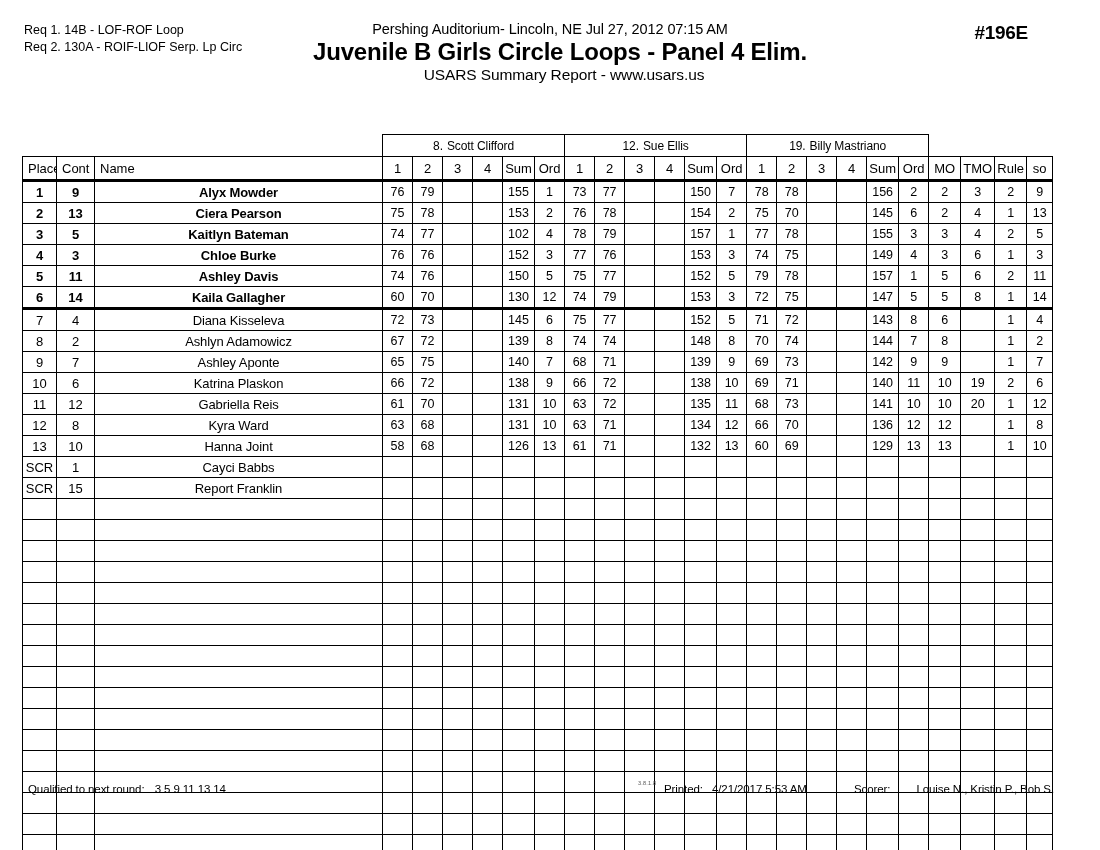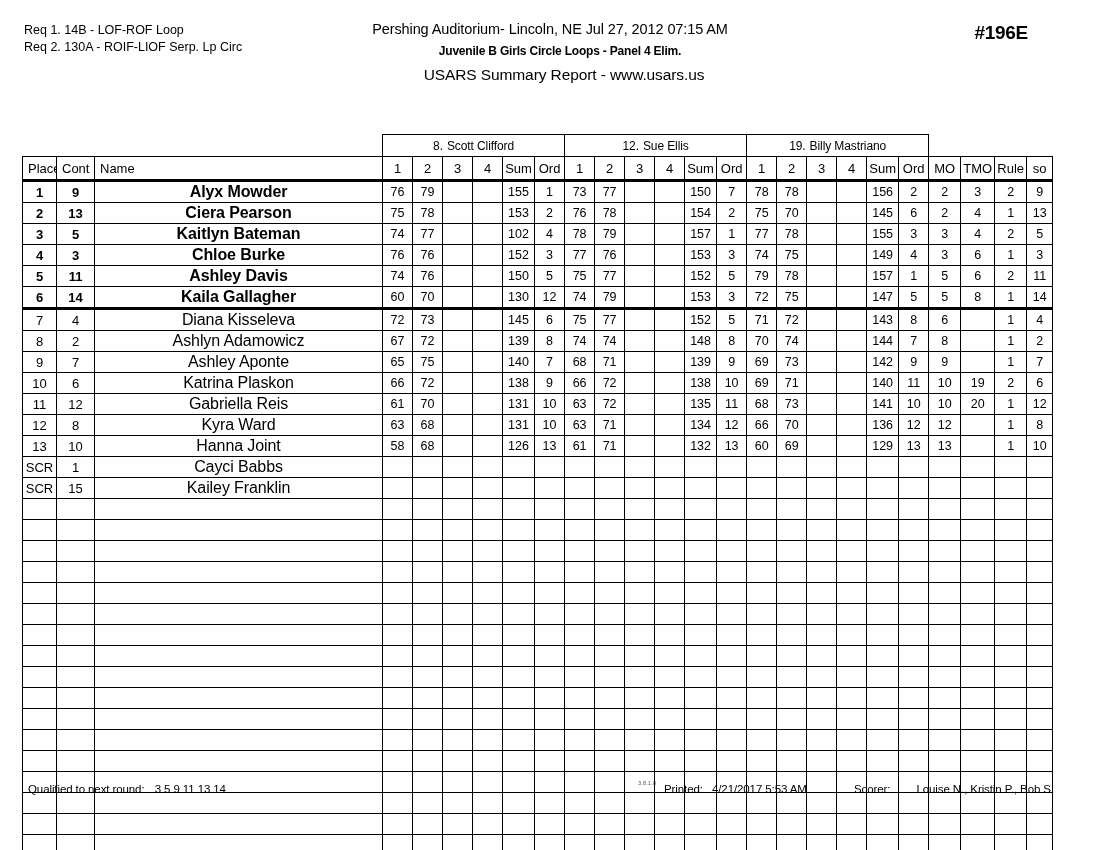--- a/index.html
+++ b/index.html
@@ -51,21 +51,21 @@
     font-weight: bold;
     letter-spacing: -0.2px;
     line-height: 22px;
   }
   #title-venue {
     font-size: 14.5px;
     line-height: 19px;
     letter-spacing: -0.1px;
   }
   #title-event {
-    font-size: 12px;
+    font-size: 24px;
     font-weight: bold;
     line-height: 25px;
     letter-spacing: -0.2px;
     margin-left: 20px;
   }
   #title-report {
     font-size: 15.5px;
     line-height: 22px;
     letter-spacing: -0.1px;
     padding-left: 28px;
@@ -114,21 +114,21 @@
   }
   tr.col-head td.lbl-left {
     text-align: left;
     padding-left: 5px;
   }
 
   
   tr.data-row td { height: 20px; }
   td.c-place { font-size: 13px; }
   td.c-cont  { font-size: 13px; }
-  td.c-name  { text-align: left; padding-left: 7px; font-size: 16px; letter-spacing: -0.1px; margin-top: 7px; }
+  td.c-name  { text-align: left; padding-left: 7px; font-size: 13px; letter-spacing: -0.1px; margin-top: 7px; }
   td.c-ord   { font-weight: bold; }
 
   
   tr.qualifier td.c-place,
   tr.qualifier td.c-cont,
   tr.qualifier td.c-name { font-weight: bold; }
 
   
   tr.cut-row td { border-bottom: 3px solid #000; }
 
@@ -634,21 +634,21 @@
           <td></td>
           <td class="c-ord sep-left sep-right"></td>
           <td></td>
           <td></td>
           <td></td>
           <td></td>
         </tr>
         <tr class="data-row">
           <td class="c-place">SCR</td>
           <td class="c-cont">15</td>
-          <td class="c-name">Kailey Franklin</td>
+          <td class="c-name">Report Franklin</td>
           <td></td>
           <td></td>
           <td></td>
           <td></td>
           <td></td>
           <td class="c-ord sep-left sep-right"></td>
           <td class="sep-left"></td>
           <td></td>
           <td></td>
           <td></td>

